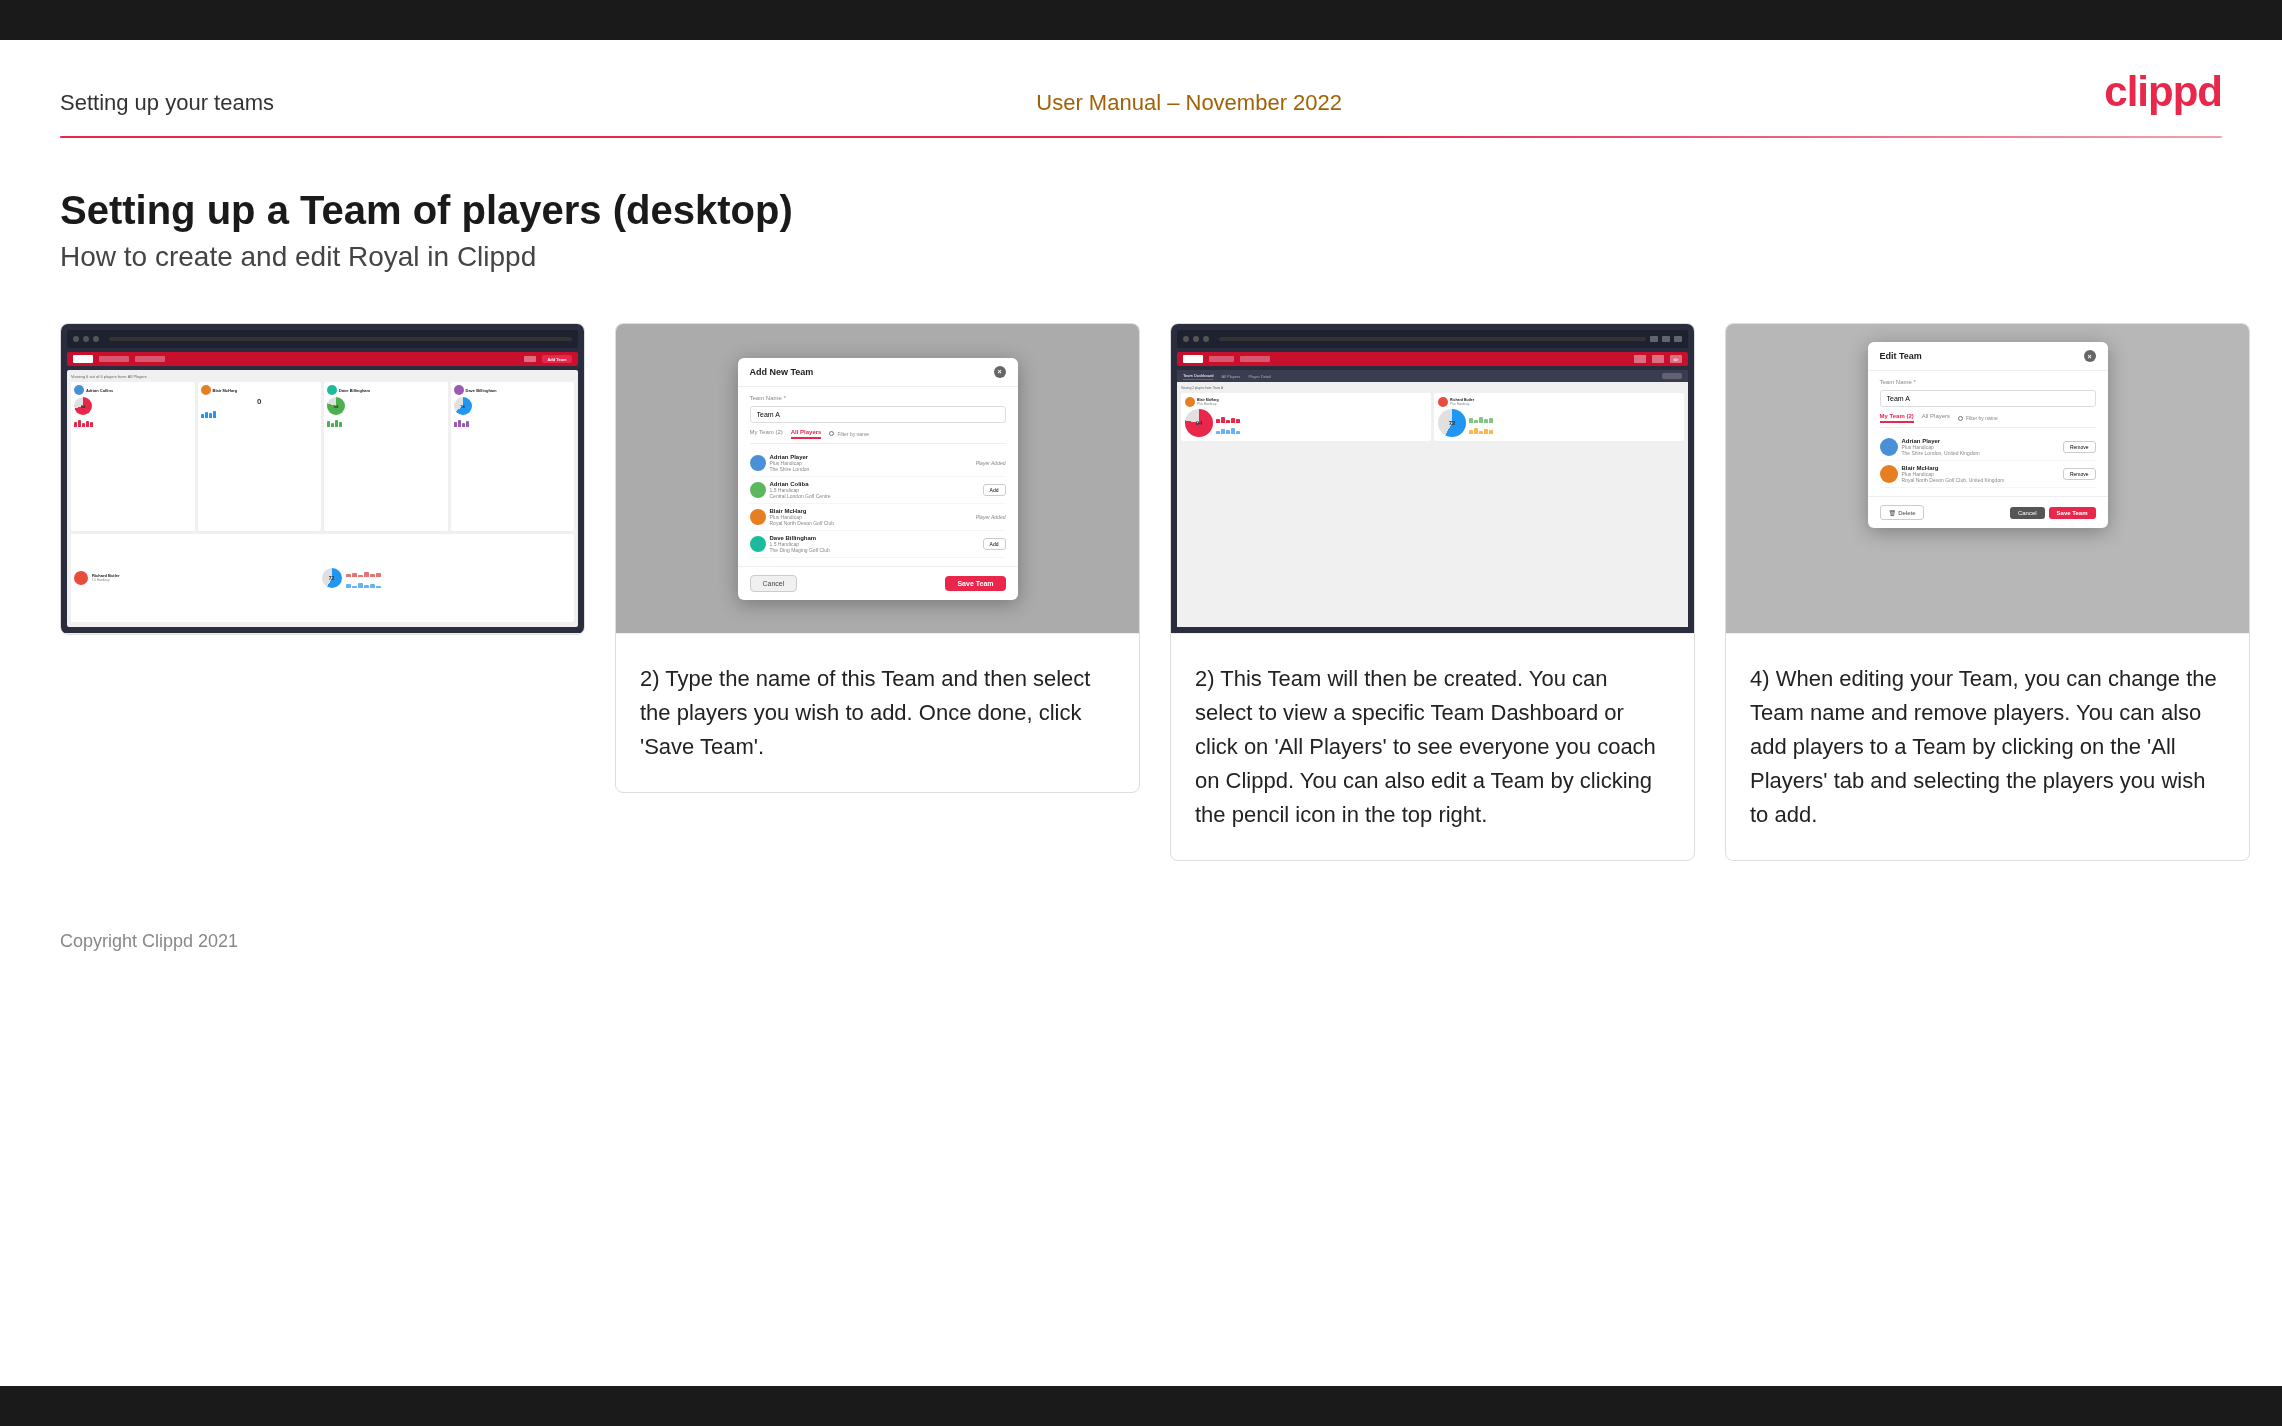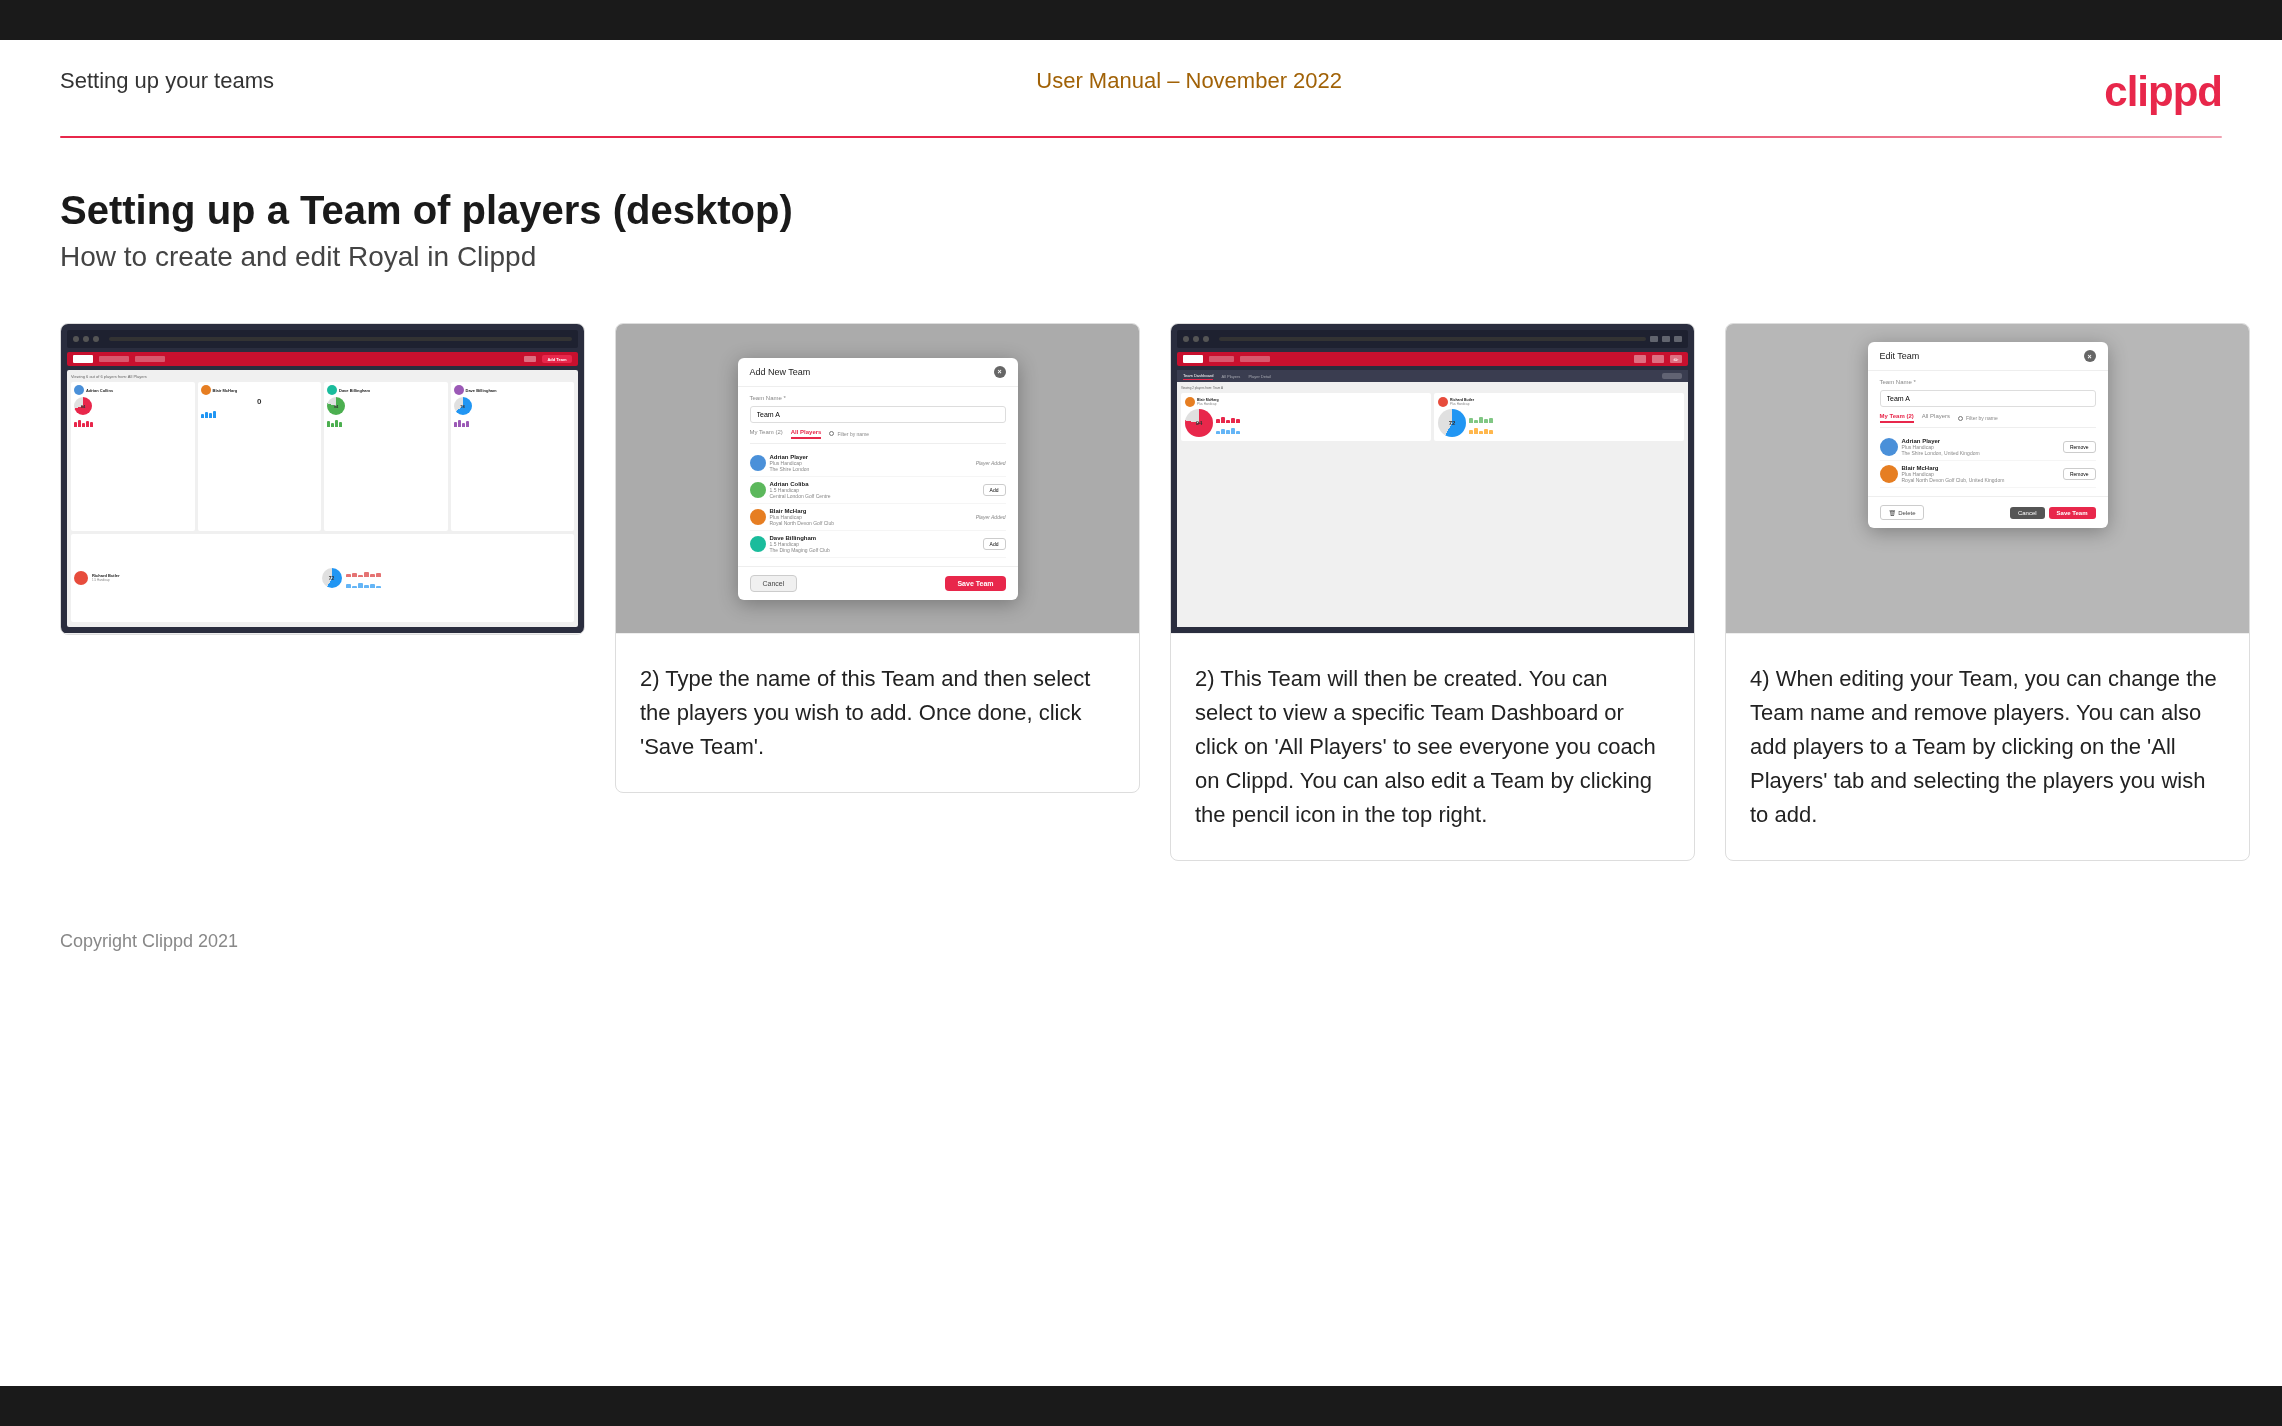--- a/index.html
+++ b/index.html
@@ -14,21 +14,21 @@
     
     .top-bar {
       background: #1a1a1a;
       height: 40px;
       width: 100%;
     }
 
     
     .header {
       display: flex;
-      align-items: flex-start;
+      align-items: flex-end;
       justify-content: space-between;
       padding: 28px 60px 20px 60px;
     }
     .header-left {
       font-size: 22px;
       color: #333;
       font-weight: 400;
     }
     .header-center {
       font-size: 22px;
@@ -190,21 +190,21 @@
       box-shadow: 0 4px 20px rgba(0,0,0,0.3);
       overflow: hidden;
     }
     .dialog-header {
       display: flex;
       align-items: center;
       justify-content: space-between;
       padding: 8px 12px;
       border-bottom: 1px solid #eee;
     }
-    .dialog-title { font-size: 9px; font-weight: 400; color: #222; }
+    .dialog-title { font-size: 9px; font-weight: 700; color: #222; }
     .dialog-close {
       width: 12px; height: 12px;
       background: #666;
       border-radius: 50%;
       display: flex; align-items: center; justify-content: center;
       font-size: 7px; color: white; font-weight: bold;
       cursor: pointer;
     }
     .dialog-body { padding: 8px 12px; }
     .dialog-label { font-size: 6px; color: #888; margin-bottom: 2px; }

